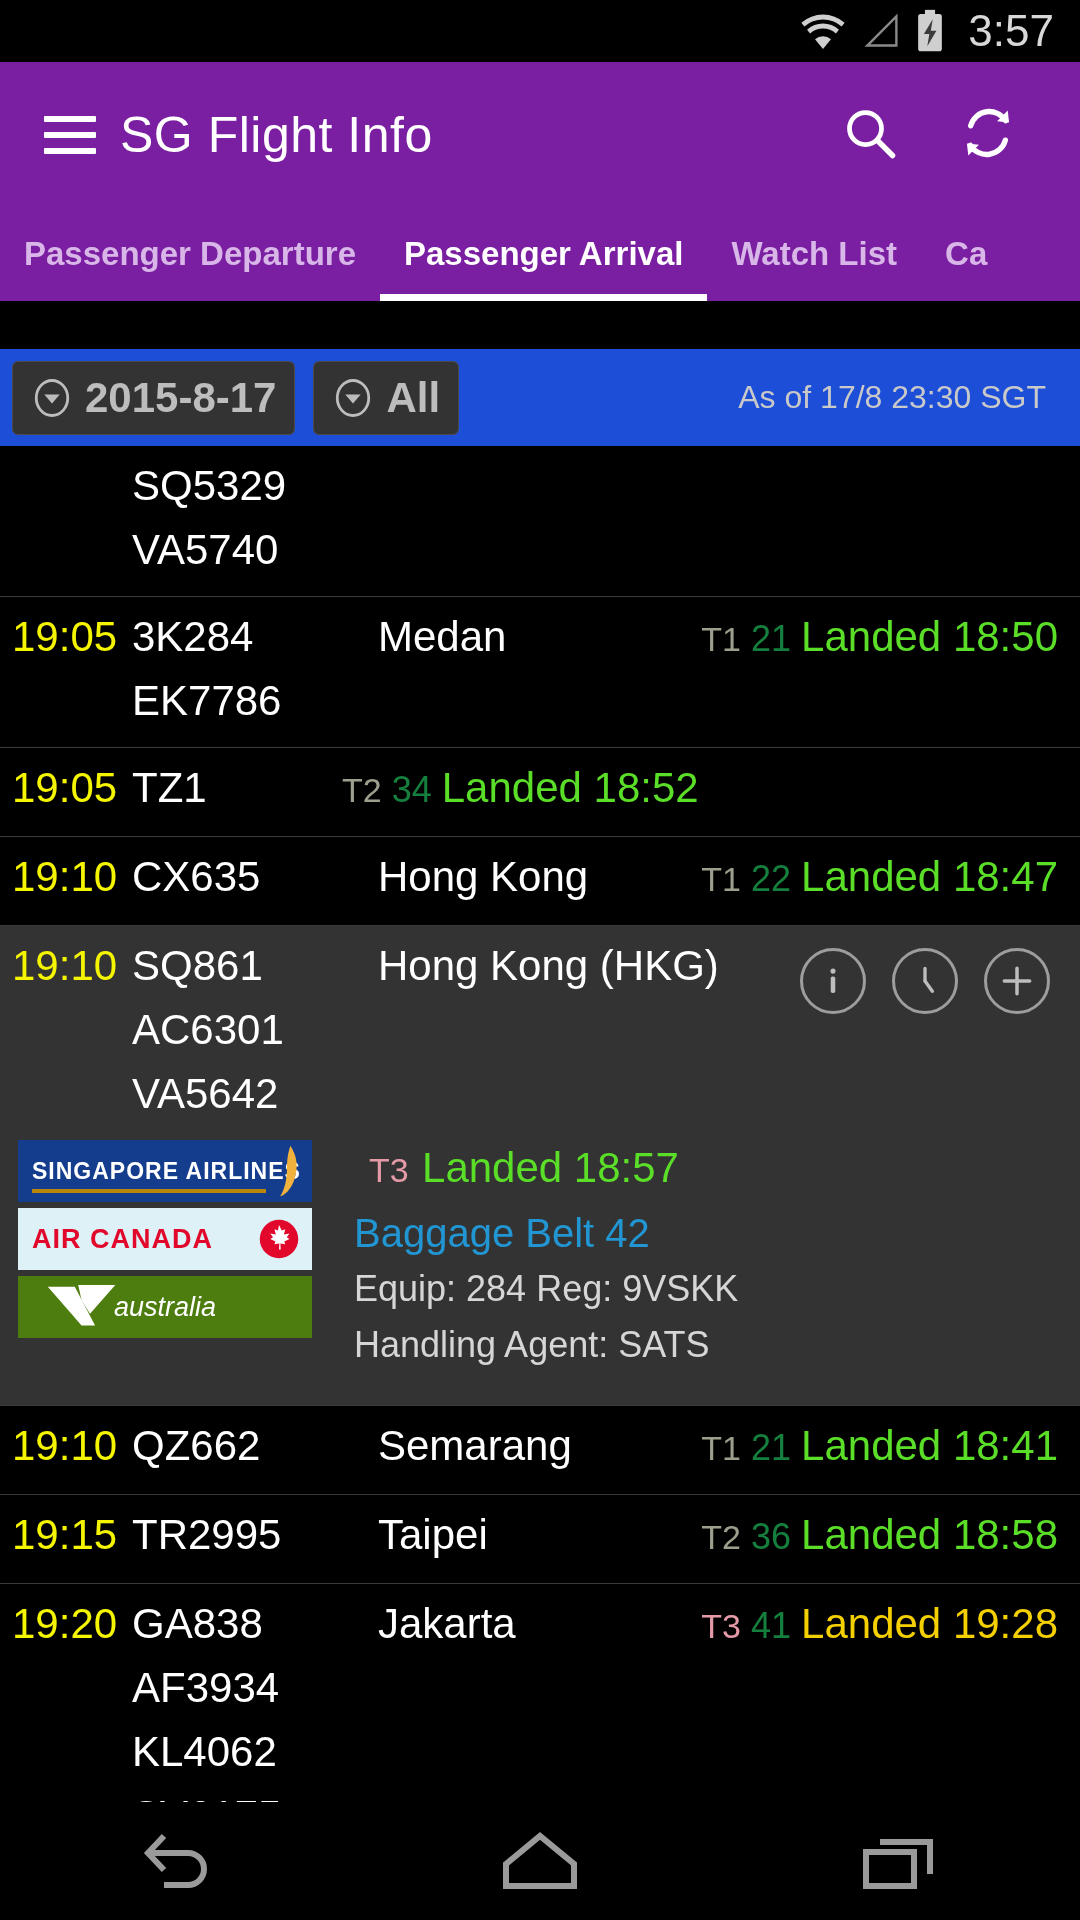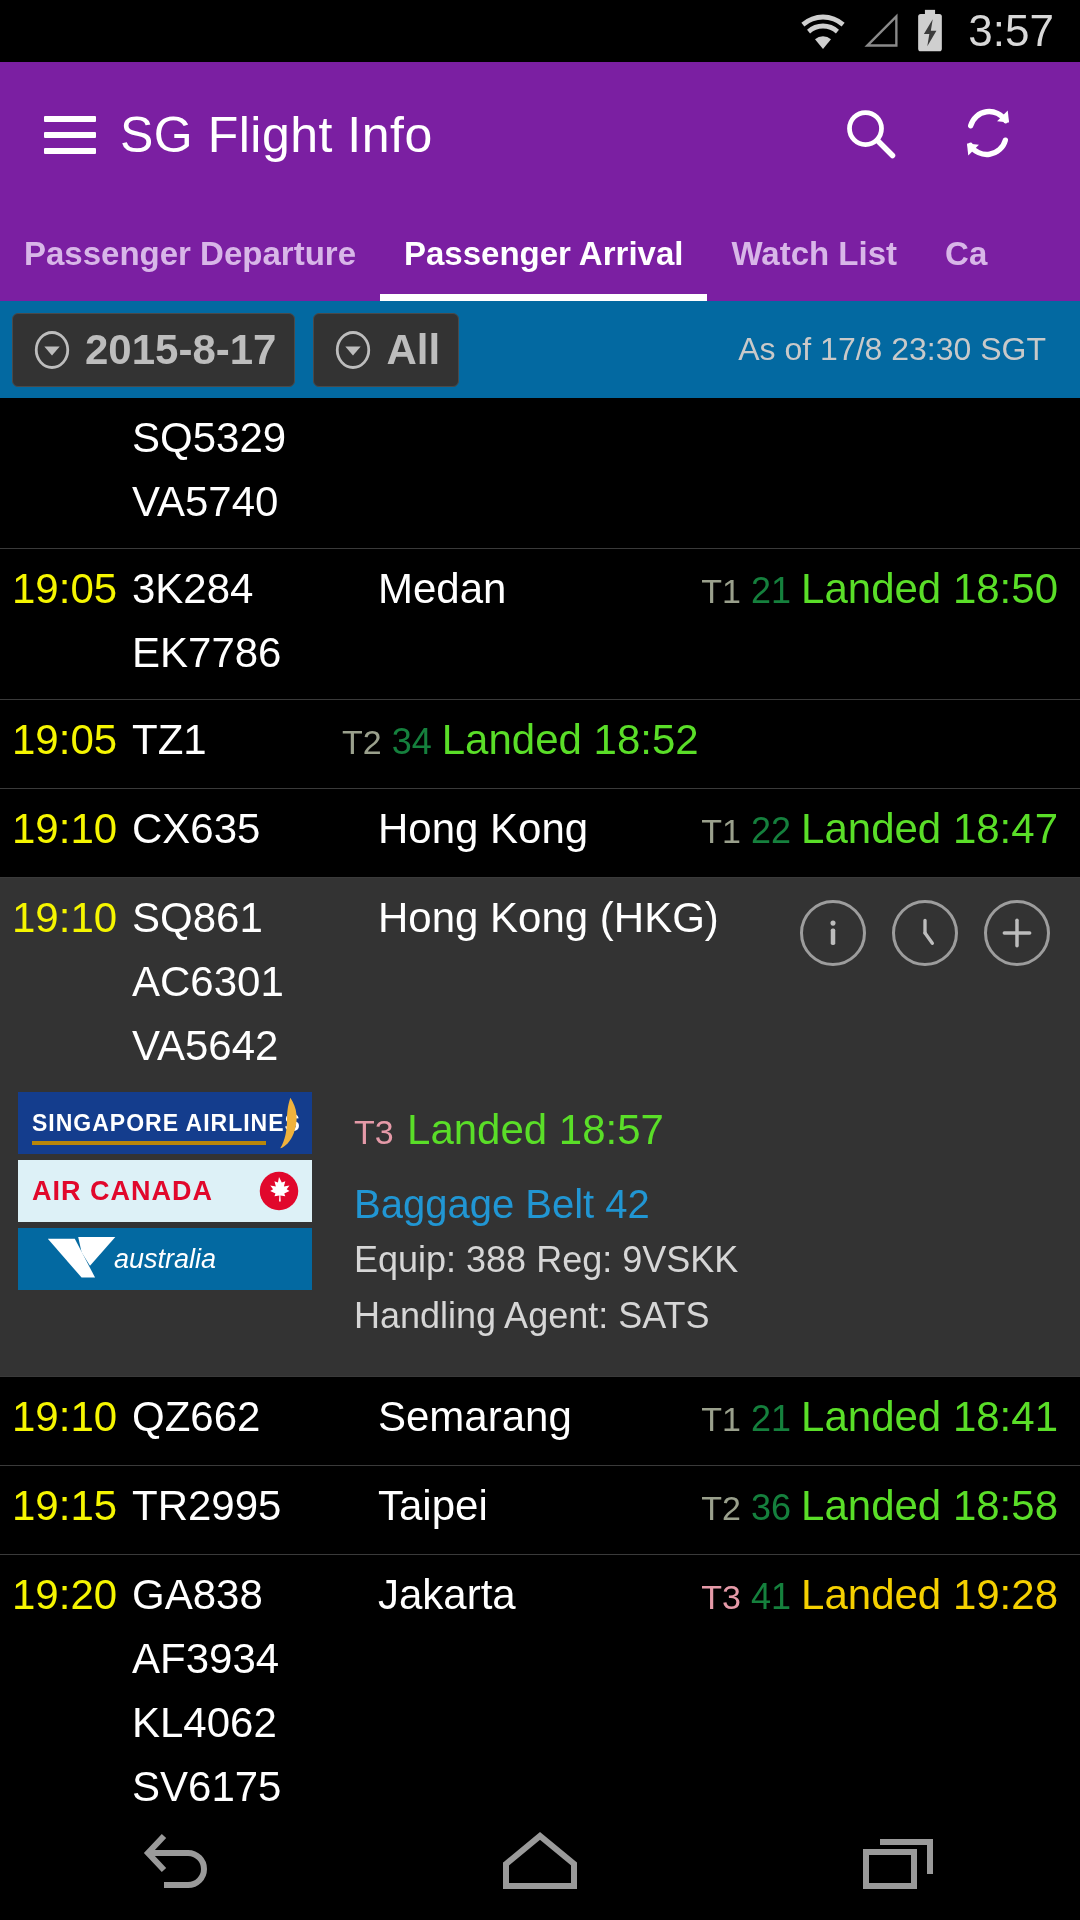--- a/index.html
+++ b/index.html
@@ -41,22 +41,22 @@
     padding:0 24px; position:relative; flex:none;
   }
   .tab.active{ color:#ffffff; }
   .tab.active:after{
     content:""; position:absolute; left:0; right:0; bottom:0;
     height:7px; background:#ffffff;
   }
 
   
   .filterbar{
-    height:97px; background:#0369a1; display:flex; align-items:center;
-    padding:0 12px; gap:18px;
+    height:97px; background:#1d4ed8; display:flex; align-items:center;
+    padding:0 12px; gap:18px;margin-top:48px;
   }
   .chip{
     background:#333333; border:1px solid #4a4a4a; border-radius:6px;
     height:74px; display:flex; align-items:center; gap:12px;
     padding:0 18px; color:#bdbdbd; font-size:42px; font-weight:bold;
   }
   .chip-caret{ width:42px; height:42px; flex:none; }
   .asof{ margin-left:auto; color:#c9c9c9; font-size:32px; padding-right:22px; }
 
   
@@ -99,26 +99,26 @@
   .logo-sq{ background:#143D8D; }
   .logo-sq .txt{ color:#fff; font-size:23px; font-weight:bold; letter-spacing:1px;
                  padding-left:14px; font-family:"Liberation Sans", sans-serif; }
   .logo-sq .bar{ position:absolute; left:14px; right:46px; bottom:9px; height:4px;
                  background:#B8860B; }
   .logo-sq .bird{ position:absolute; right:8px; top:4px; }
   .logo-ac{ background:#DDF1F7; }
   .logo-ac .txt{ color:#E1082C; font-size:27px; font-weight:bold; letter-spacing:1px;
                  padding-left:14px; }
   .logo-ac .maple{ position:absolute; right:12px; top:10px; }
-  .logo-va{ background:#0369a1;text-align:center; }
+  .logo-va{ background:#4d7c0f;text-align:center; }
   .logo-va .txt{ color:#ffffff; font-size:27px; padding-left:96px; font-style:italic;}
   .logo-va .mark{ position:absolute; left:26px; top:4px; }
 
   .detail-info{ flex:1; padding-left:42px; }
-  .dl{ line-height:75px; white-space:nowrap; }
+  .dl{ line-height:56px; white-space:nowrap;margin-left:15px; }
   .dl .term{ font-size:34px; }
   .dl .stat{ font-size:42px; }
   .dl-belt{ color:#2196D3; font-size:40px; line-height:56px; }
   .dl-meta{ color:#d6d6d6; font-size:36px; line-height:56px; }
 
   
   .navbar{
     position:absolute; left:0; bottom:0; width:1080px; height:118px;
     background:#000; display:flex; align-items:center; justify-content:space-around;
   }
@@ -336,21 +336,21 @@
         </div>
       </div>
 
       <div class="detail-info">
         <div class="dl">
           <span class="term t3">T3</span>
           &nbsp;
           <span class="stat ok">Landed 18:57</span>
         </div>
         <div class="dl-belt">Baggage Belt 42</div>
-        <div class="dl-meta">Equip: 388  Reg: 9VSKK</div>
+        <div class="dl-meta">Equip: 284  Reg: 9VSKK</div>
         <div class="dl-meta">Handling Agent: SATS</div>
       </div>
     </div>
   </div>
 
   <div class="row">
     <div class="row-main">
       <div class="c-time">19:10</div>
       <div class="c-flights">
         <div class="c-flight">QZ662</div>

